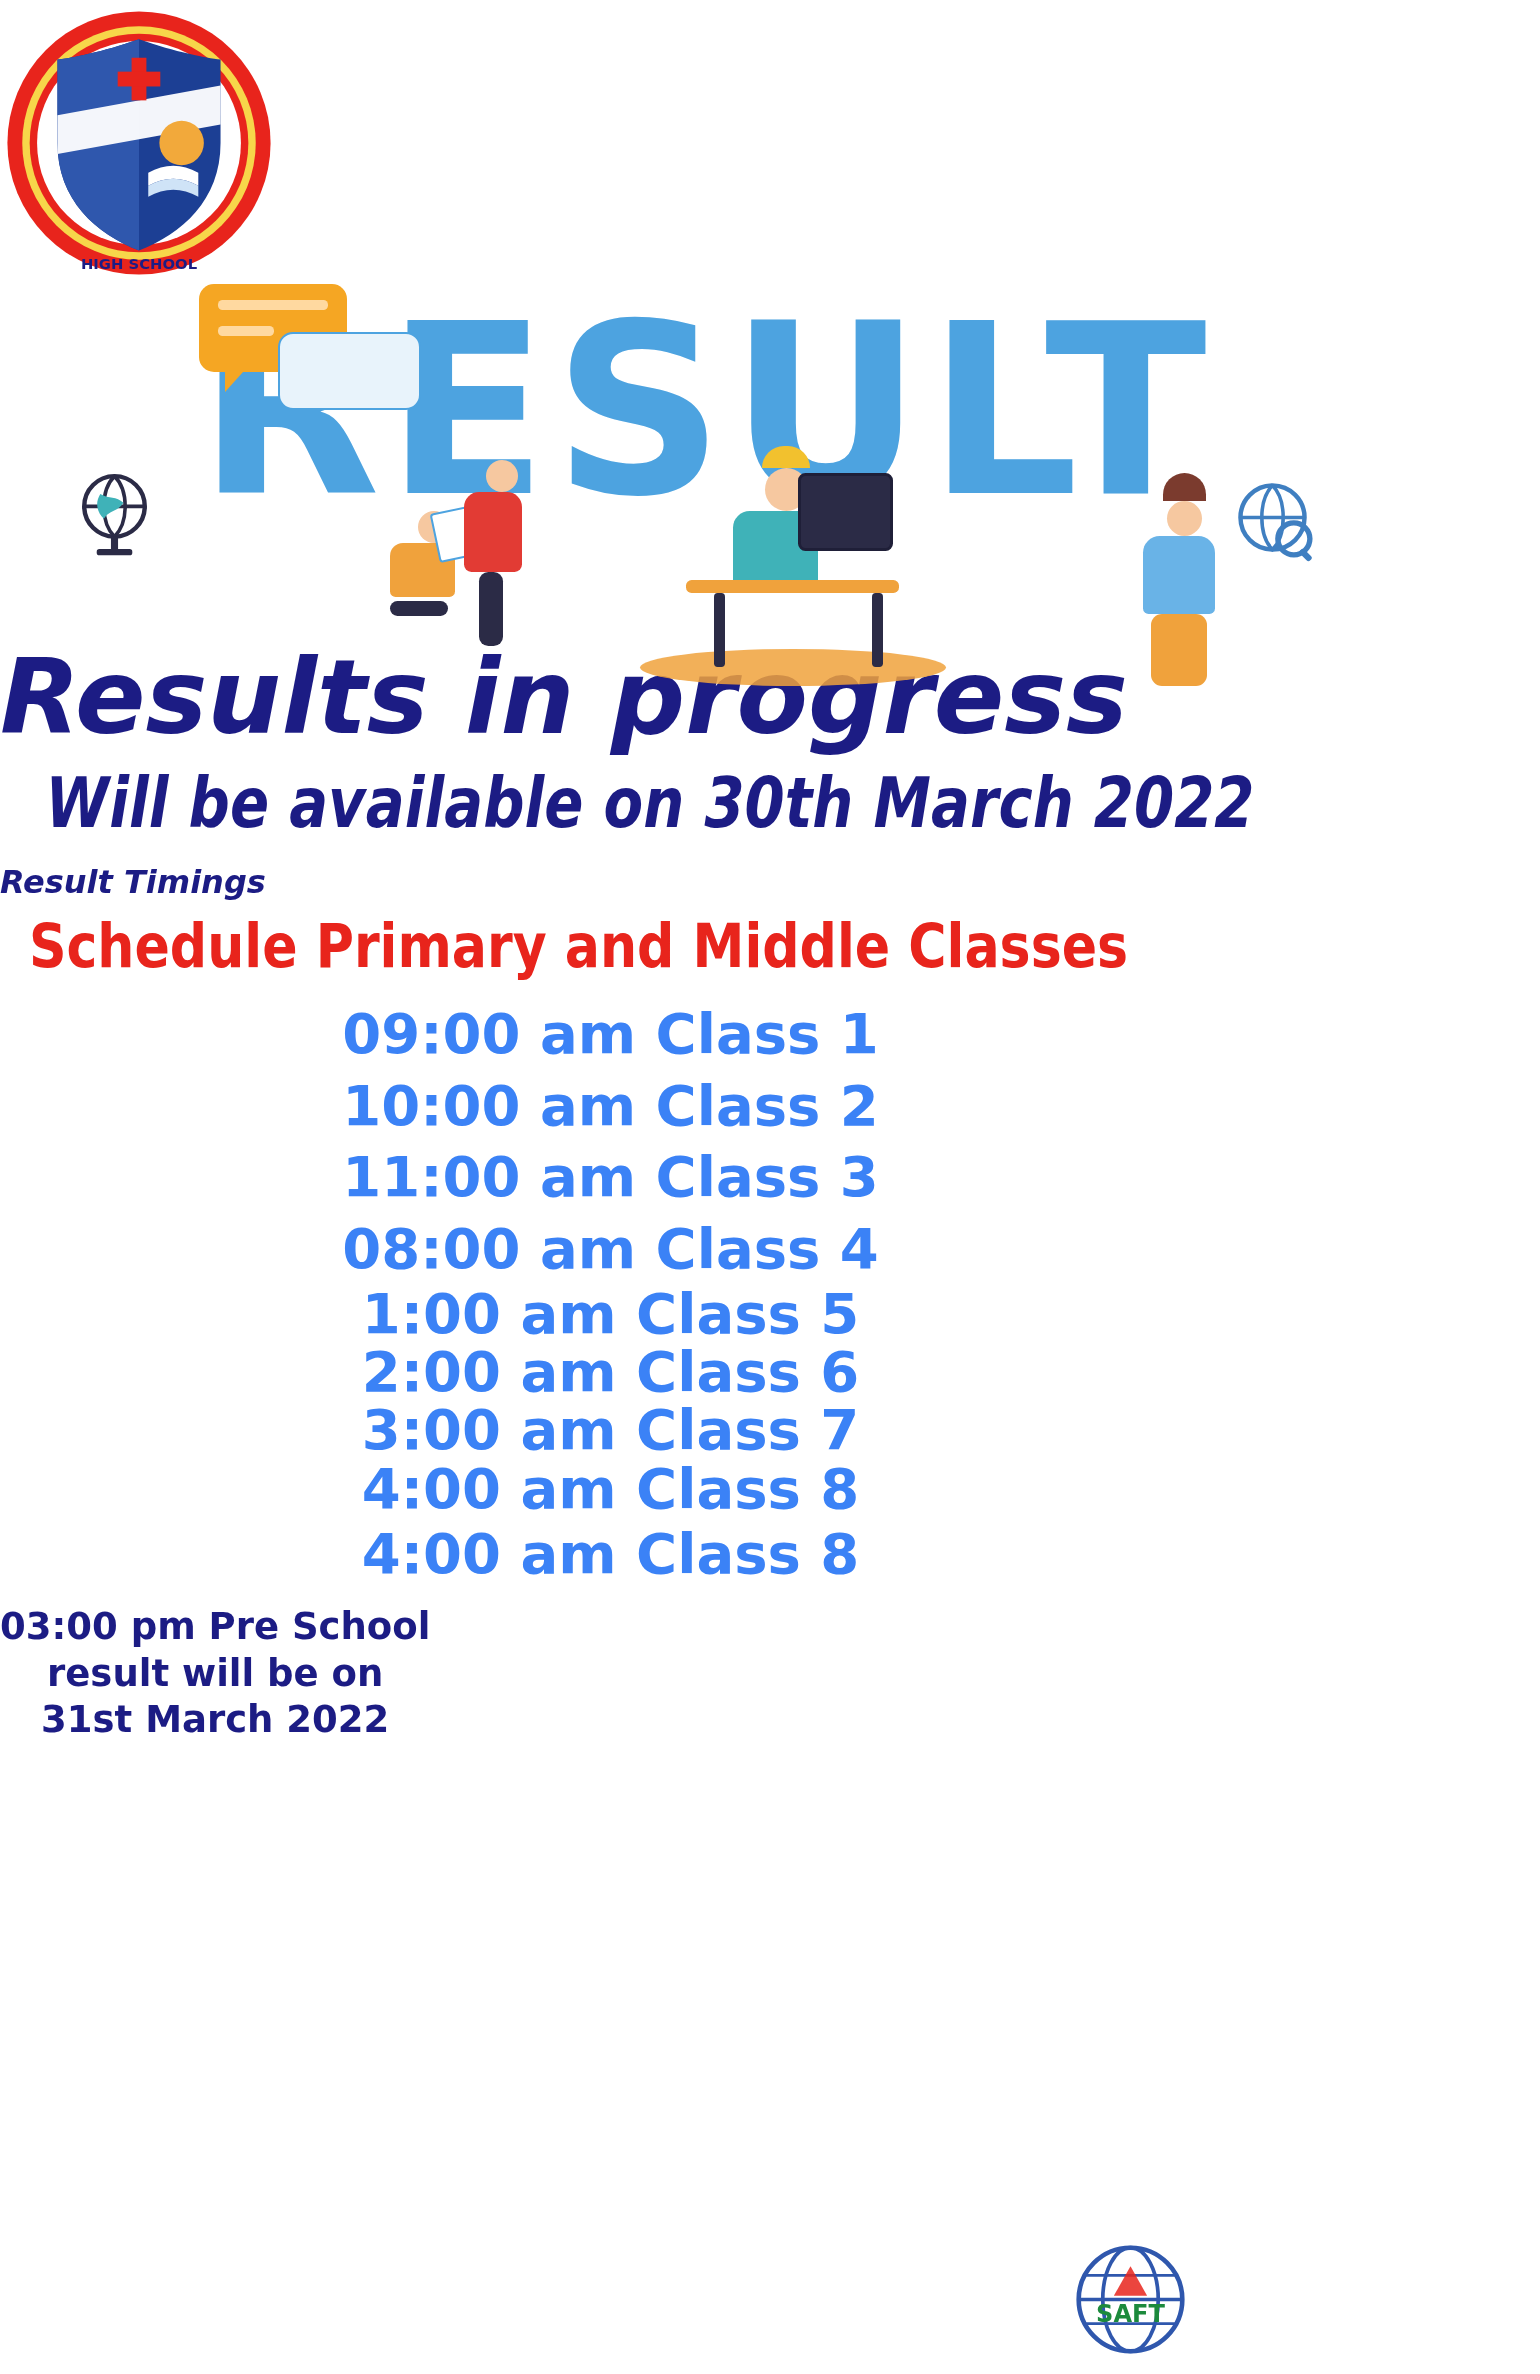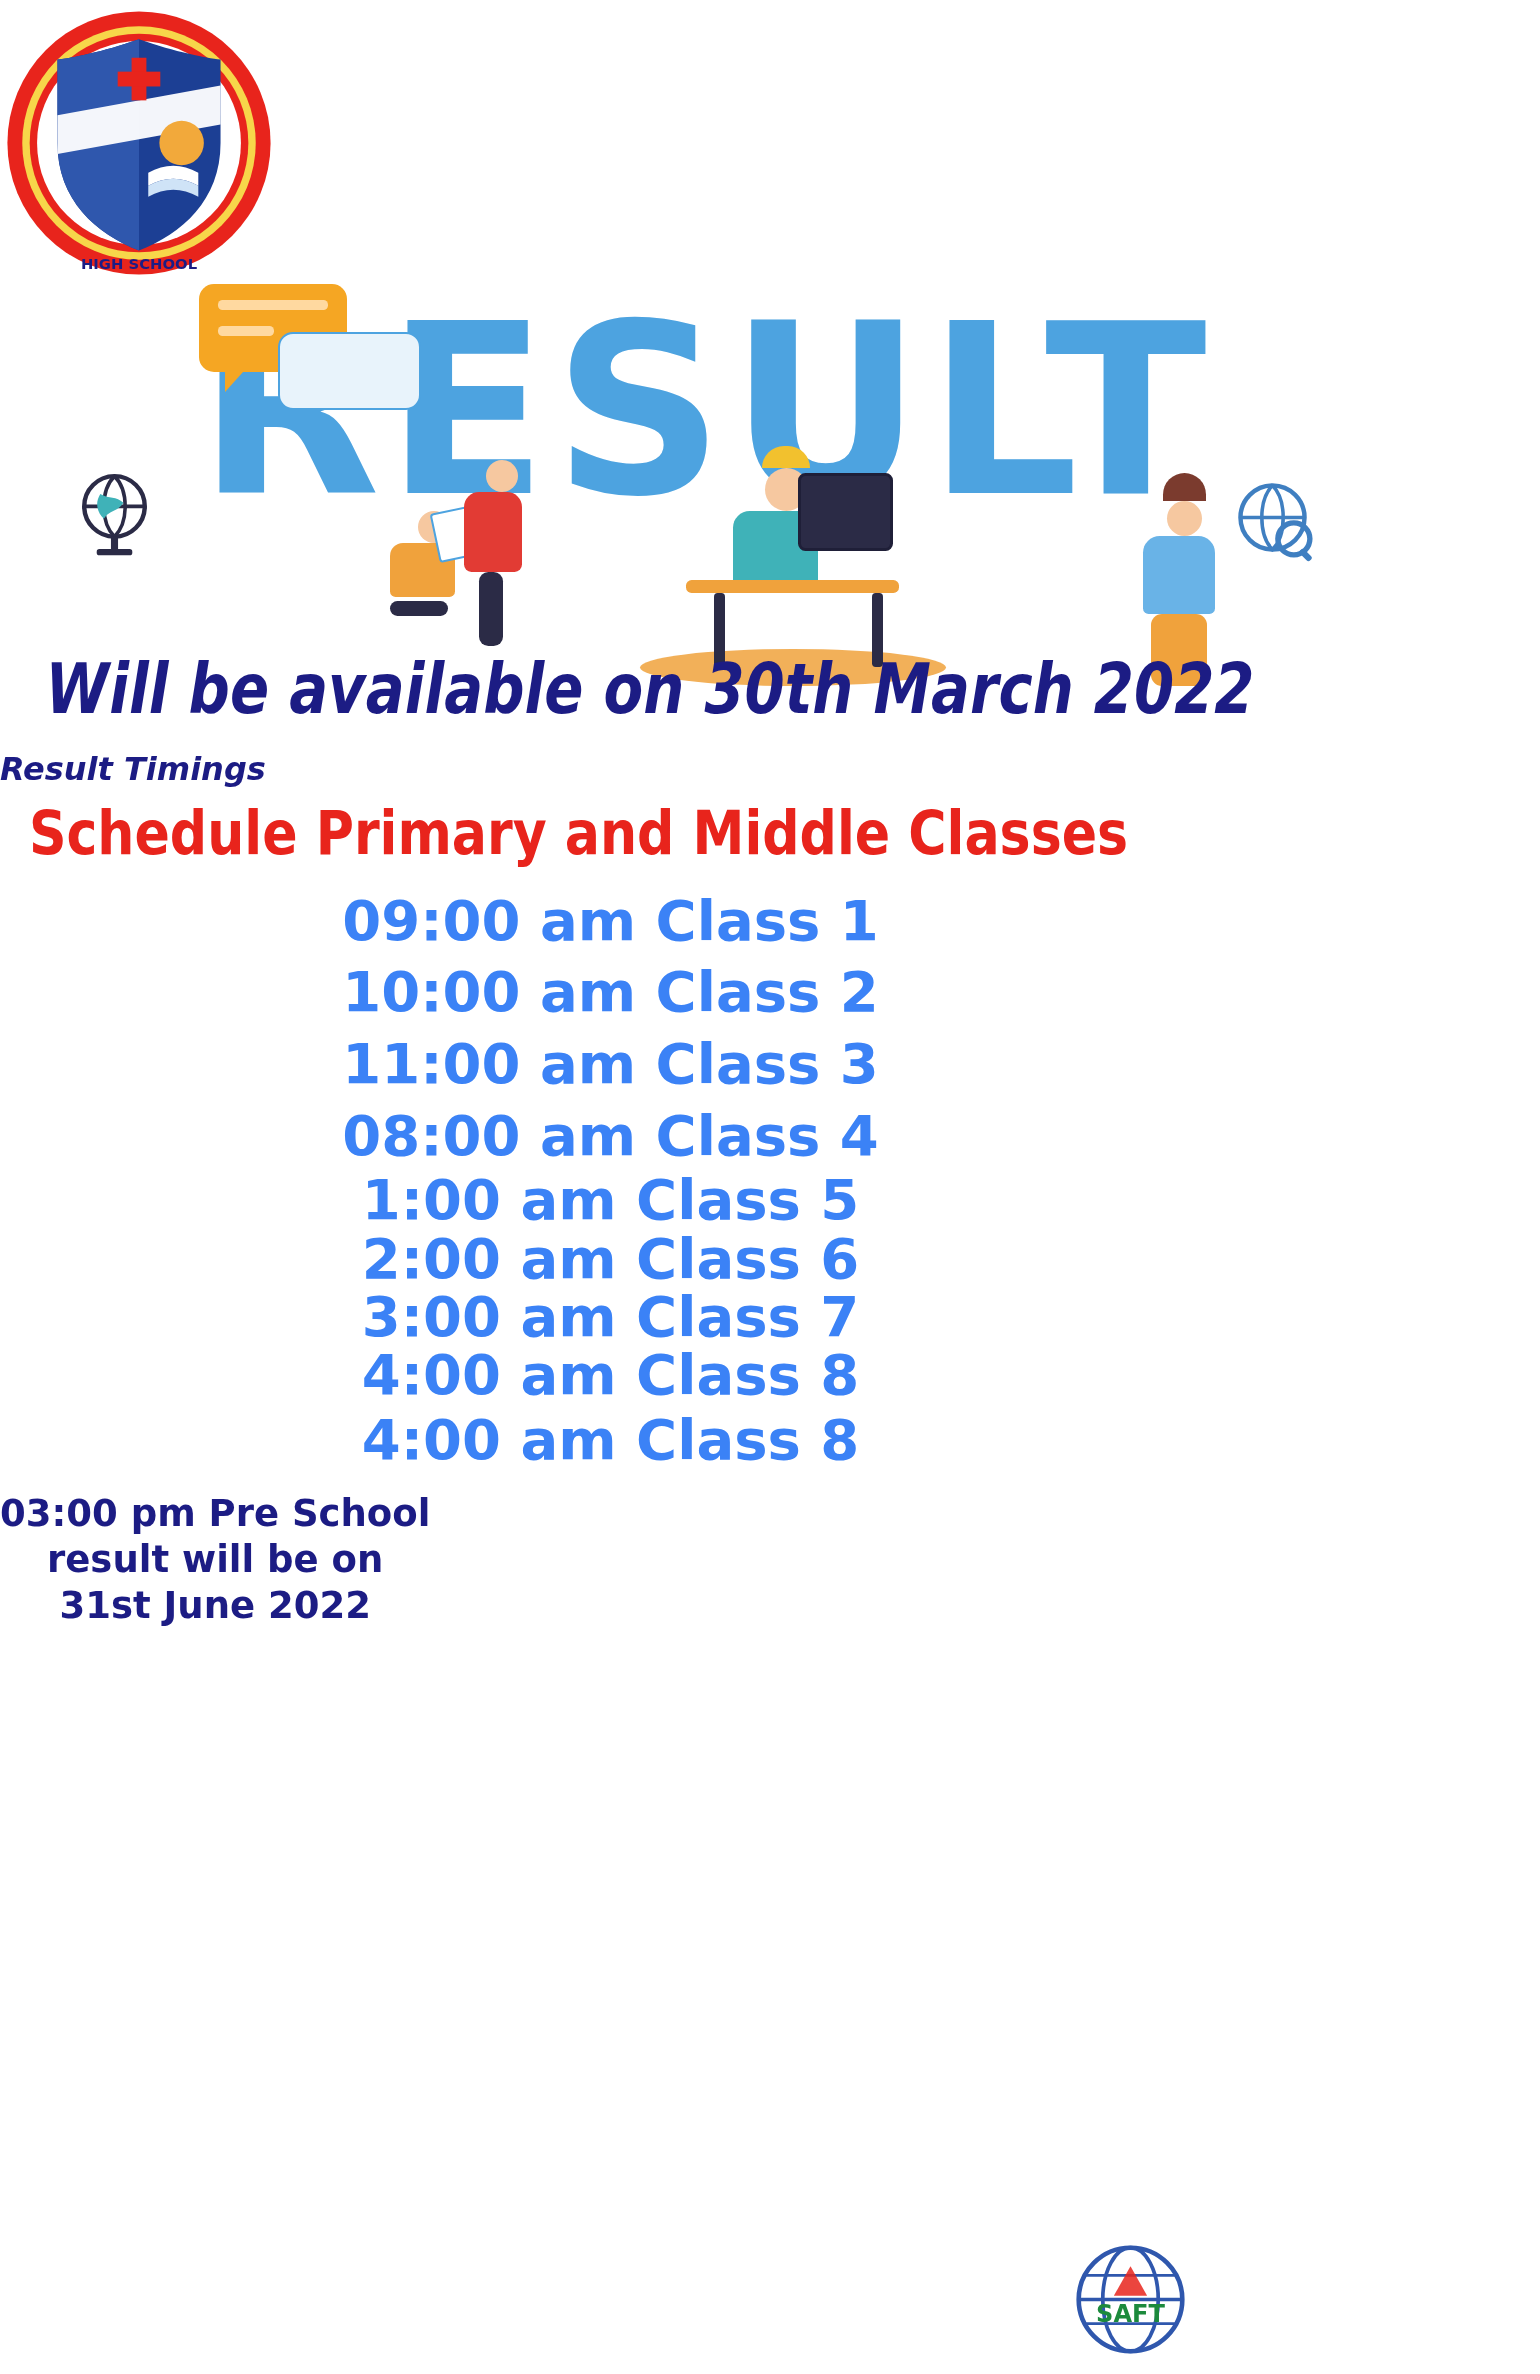--- a/index.html
+++ b/index.html
@@ -280,20 +280,21 @@
     <div class="deco desk-leg r"></div>
 
     <div class="deco person p3">
       <div class="hair"></div>
         <div class="head"></div>
         <div class="body"></div>
         <div class="leg"></div>
     </div>
   </div>
 
+  <div class="headline">Results in progress</div>
 
   <div class="subhead">Will be available on 30th March 2022</div>
 
   <div class="timings-label">Result Timings</div>
 
   <div class="schedule-title">Schedule Primary and Middle Classes</div>
 
   <div class="slot-list">
     <div class="slot">09:00 am Class 1</div>
     <div class="slot">10:00 am Class 2</div>
@@ -302,21 +303,21 @@
     <div class="slot tight">1:00 am Class 5</div>
     <div class="slot tight">2:00 am Class 6</div>
     <div class="slot tight">3:00 am Class 7</div>
     <div class="slot tight">4:00 am Class 8</div>
     <div class="slot">4:00 am Class 8</div>
   </div>
 
   <div class="footer-note">
     <div>03:00 pm Pre School</div>
     <div>result will be on</div>
-    <div>31st June 2022</div>
+    <div>31st March 2022</div>
   </div>
 
   <svg class="saft-badge" viewBox="0 0 120 120">
     <circle cx="60" cy="60" r="56" fill="#ffffff" stroke="#2f57ad" stroke-width="5"></circle>
     <ellipse cx="60" cy="60" rx="30" ry="56" fill="none" stroke="#2f57ad" stroke-width="4"></ellipse>
     <line x1="4" y1="60" x2="116" y2="60" stroke="#2f57ad" stroke-width="4"></line>
     <line x1="12" y1="34" x2="108" y2="34" stroke="#2f57ad" stroke-width="3"></line>
     <line x1="12" y1="86" x2="108" y2="86" stroke="#2f57ad" stroke-width="3"></line>
     <path d="M42 56 L60 24 L78 56 Z" fill="#e8241c" opacity="0.85"></path>
     <text x="60" y="84" text-anchor="middle" font-family="DejaVu Sans, sans-serif" font-size="26" font-weight="bold" fill="#1c8a3c">SAFT</text>

